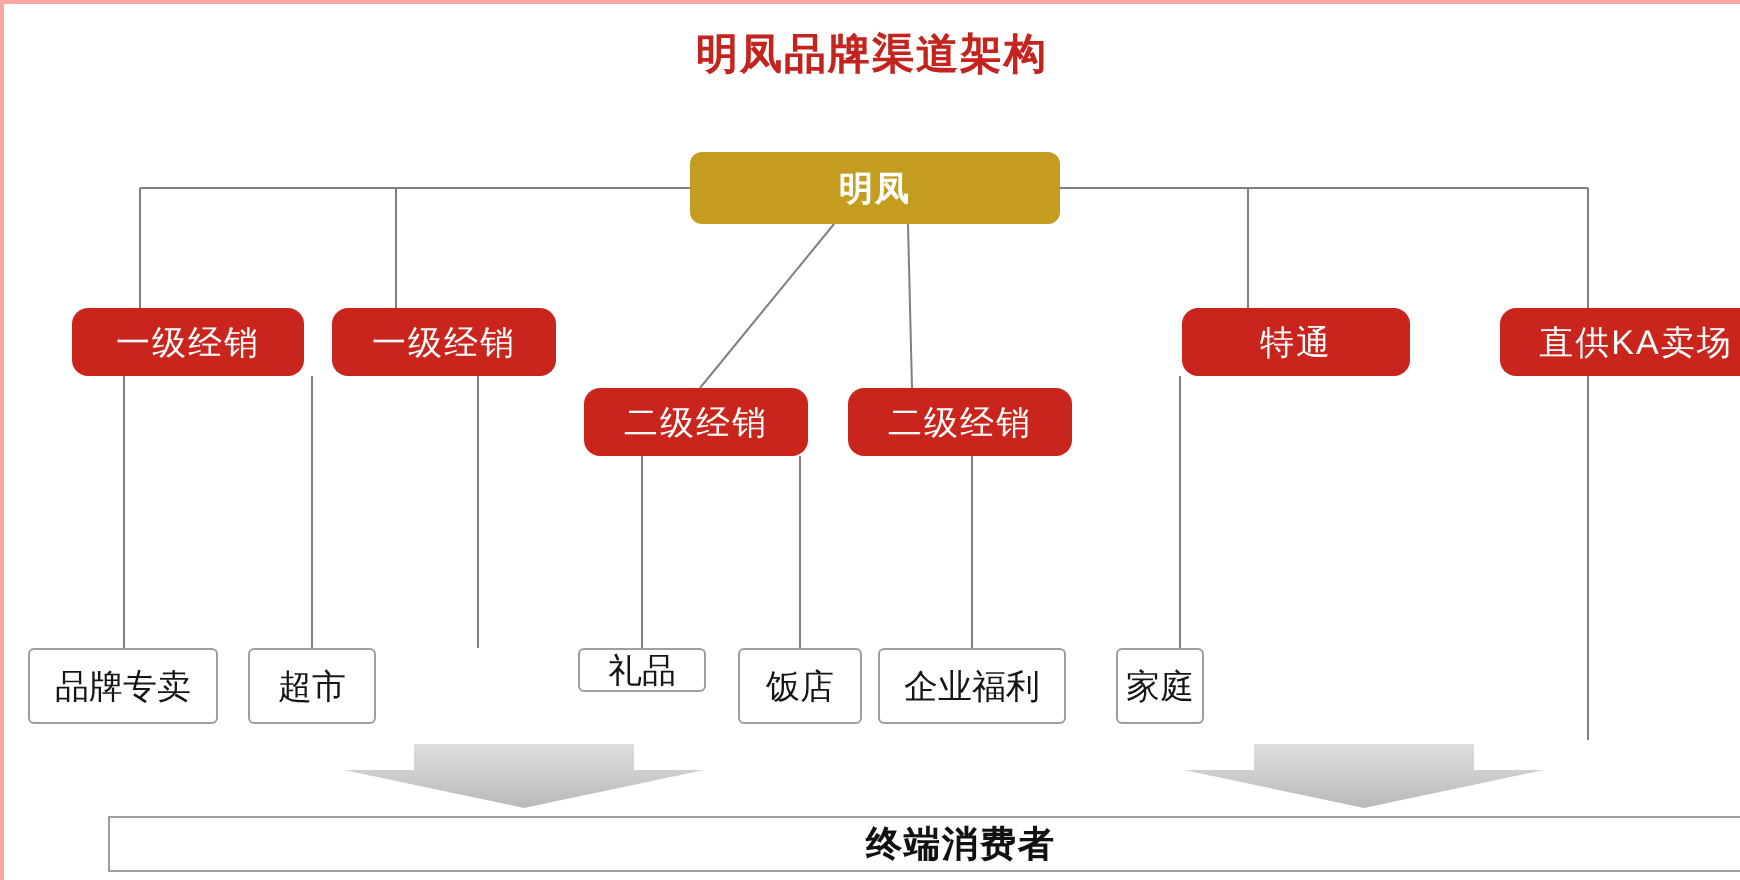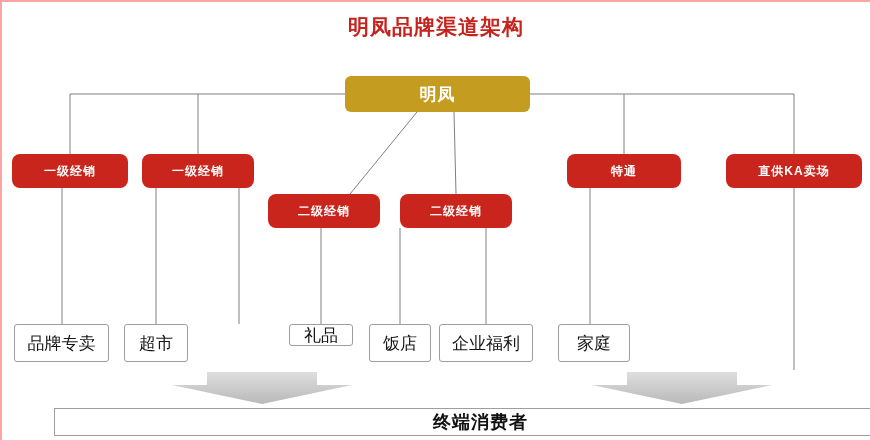--- a/index.html
+++ b/index.html
@@ -14,22 +14,22 @@
   }
   .node{
     position:absolute;display:flex;align-items:center;justify-content:center;
     box-sizing:border-box;white-space:nowrap;
   }
   .gold{
     background:#c49c20;color:#ffffff;font-weight:bold;border-radius:6px;
     font-size:17px;letter-spacing:1px;
   }
   .red{
-    background:#c9251c;color:#ffffff;font-weight:bold;border-radius:8px;
-    font-size:12px;letter-spacing:1px;
+    background:#c9251c;color:#ffffff;font-weight:normal;border-radius:8px;
+    font-size:17px;letter-spacing:1px;margin-left:24px;
   }
   .terminal{
     background:#ffffff;border:1px solid #9e9e9e;border-radius:3px;
     color:#151515;font-size:17px;
   }
   .footerbar{
     position:absolute;left:8px;top:406px;width:851px;height:26px;
     border:1px solid #9e9e9e;background:#ffffff;
     display:flex;align-items:center;justify-content:center;
     font-weight:bold;font-size:18px;color:#111111;letter-spacing:1px;margin-left:44px;
@@ -88,17 +88,17 @@
   <div class="node red" style="left:266px;top:192px;width:112px;height:34px;">二级经销</div>
   <div class="node red" style="left:398px;top:192px;width:112px;height:34px;">二级经销</div>
   <div class="node red" style="left:565px;top:152px;width:114px;height:34px;">特通</div>
   <div class="node red" style="left:724px;top:152px;width:136px;height:34px;">直供KA卖场</div>
 
   <div class="node terminal" style="left:12px;top:322px;width:95px;height:38px;">品牌专卖</div>
   <div class="node terminal" style="left:122px;top:322px;width:64px;height:38px;">超市</div>
   <div class="node terminal" style="left:287px;top:322px;width:64px;height:22px;">礼品</div>
   <div class="node terminal" style="left:367px;top:322px;width:62px;height:38px;">饭店</div>
   <div class="node terminal" style="left:437px;top:322px;width:94px;height:38px;">企业福利</div>
-  <div class="node terminal" style="left:556px;top:322px;width:72px;height:38px;">家庭</div>
+  <div class="node terminal" style="left:556px;top:322px;width:44px;height:38px;">家庭</div>
 
   <div class="footerbar">终端消费者</div>
 
 </div>
 
 </body></html>

